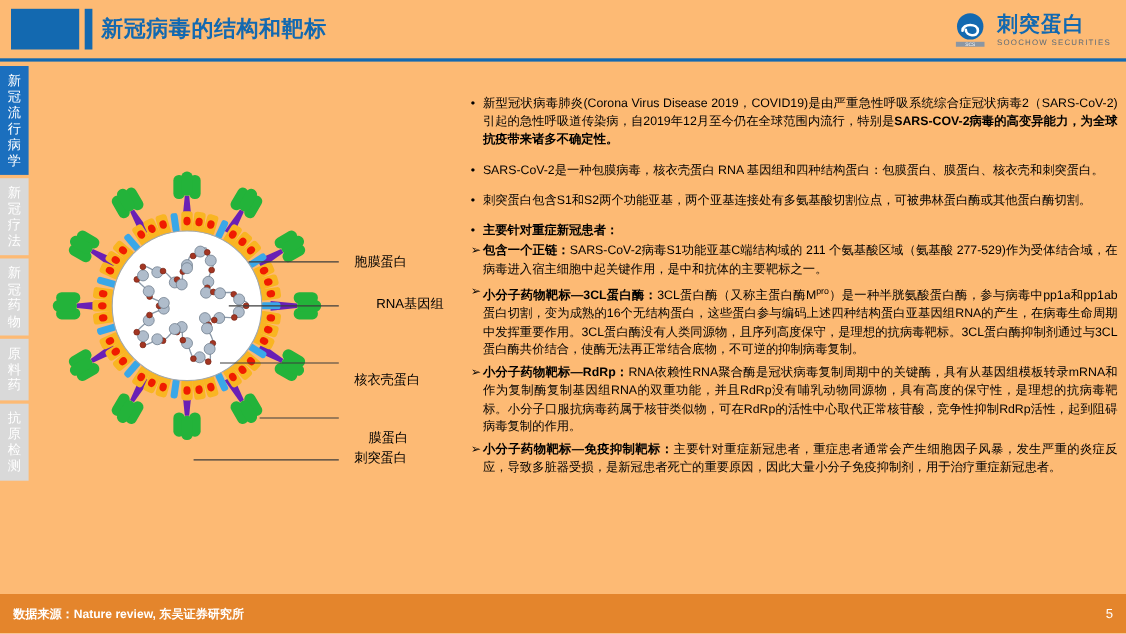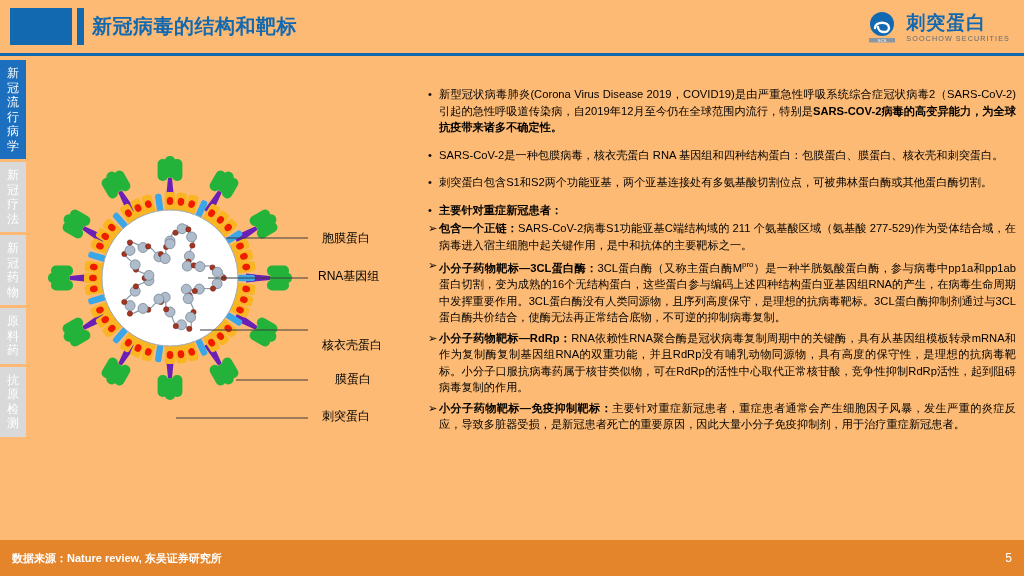--- a/index.html
+++ b/index.html
@@ -437,23 +437,23 @@
           <path d="M282 200 l-5 -2.7 l0 5.4 Z" fill="#3d3d3d"></path>
           <line x1="196" y1="250" x2="282" y2="250" stroke="#3d3d3d" stroke-width="1.1"></line>
           <path d="M282 250 l-5 -2.7 l0 5.4 Z" fill="#3d3d3d"></path>
           <line x1="136" y1="288" x2="282" y2="288" stroke="#3d3d3d" stroke-width="1.1"></line>
           <path d="M282 288 l-5 -2.7 l0 5.4 Z" fill="#3d3d3d"></path>
         </g>
     </svg>
   </div>
 
   <div class="vlabel" style="left:322px; top:230px;">胞膜蛋白</div>
-  <div class="vlabel" style="left:318px; top:268px;">RNA基因组</div>
+  <div class="vlabel" style="left:342px; top:268px;">RNA基因组</div>
   <div class="vlabel" style="left:322px; top:319px;margin-top:18px;">核衣壳蛋白</div>
-  <div class="vlabel" style="left:335px; top:371px;text-align:center;">膜蛋白</div>
+  <div class="vlabel" style="left:335px; top:390px;text-align:center;">膜蛋白</div>
   <div class="vlabel" style="left:322px; top:408px;">刺突蛋白</div>
 
   <div id="body-text">
       <div class="para">
         <span class="mk">•</span>
         <span class="bd"><span>新型冠状病毒肺炎(Corona Virus Disease 2019，COVID19)是由严重急性呼吸系统综合症冠状病毒2（SARS-CoV-2)引起的急性呼吸道传染病，自2019年12月至今仍在全球范围内流行，特别是</span><b>SARS-COV-2病毒的高变异能力，为全球抗疫带来诸多不确定性。</b></span>
       </div>
       <div class="para">
         <span class="mk">•</span>
         <span class="bd"><span>SARS-CoV-2是一种包膜病毒，核衣壳蛋白 RNA 基因组和四种结构蛋白：包膜蛋白、膜蛋白、核衣壳和刺突蛋白。</span></span>

